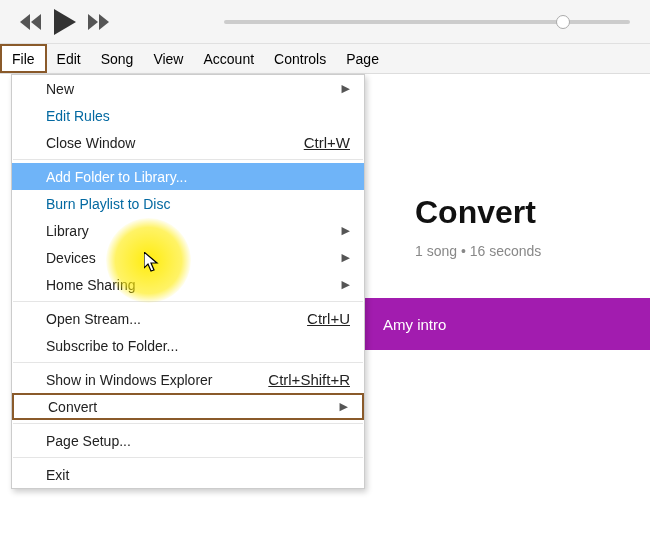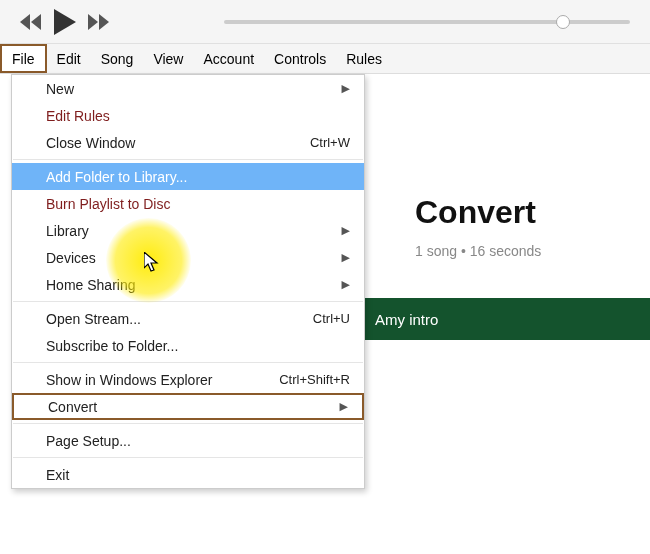--- a/index.html
+++ b/index.html
@@ -12,33 +12,33 @@
 .progress-wrap { flex: 1; display: flex; align-items: center; margin-left: 100px; }
 .progress-line { height: 4px; background: #ccc; border-radius: 2px; flex: 1; position: relative; }
 .progress-thumb { width: 14px; height: 14px; background: #fff; border: 1px solid #aaa; border-radius: 50%; position: absolute; top: -5px; right: 60px; }
 
 .menu-bar { height: 30px; display: flex; align-items: stretch; background: #f5f5f5; border-bottom: 1px solid #ddd; font-size: 14px; }
 .menu-bar > div { padding: 0 10px; display: flex; align-items: center; cursor: default; }
 .menu-bar .active { border: 2px solid #8a5a2a; background: #fff; }
 
 .dropdown { position: absolute; left: 11px; top: 74px; width: 354px; background: #fff; border: 1px solid #ccc; box-shadow: 2px 3px 6px rgba(0,0,0,0.2); z-index: 50; }
 .drop-item { display: flex; align-items: center; height: 27px; padding: 0 14px 0 34px; font-size: 14px; color: #222; position: relative; }
-.drop-item.disabled { color: #7f1d1d; }
+.drop-item.disabled { color: #0369a1; }
 .drop-item.hovered { background: #6fb4f8; color: #fff; }
 .drop-item.highlighted { border: 2px solid #8a5a2a; }
 .drop-sep { height: 1px; background: #e5e5e5; margin: 3px 1px; }
-.shortcut { margin-left: auto; font-size: 13px; color: inherit; }
+.shortcut { margin-left: auto; font-size: 15px; color: inherit; text-decoration: underline; }
 .submenu-arrow { margin-left: auto; font-size: 11px; color: #555; }
 
 .content { position: absolute; left: 365px; top: 74px; right: 0; bottom: 0; padding: 0; }
 .content-inner { padding: 120px 0 0 50px; }
 .content h1 { font-size: 32px; font-weight: 700; color: #111; }
 .content .subtitle { font-size: 14px; color: #888; margin-top: 12px; }
 
-.song-row { position: absolute; left: 365px; top: 298px; right: 0; height: 42px; background: #14532d; color: #fff; display: flex; align-items: center; padding: 0 10px; font-size: 15px; }
+.song-row { position: absolute; left: 365px; top: 298px; right: 0; height: 52px; background: #a21caf; color: #fff; display: flex; align-items: center; padding: 0 18px; font-size: 15px; }
 
 .highlight-spot { position: absolute; width: 85px; height: 85px; border-radius: 50%; background: radial-gradient(circle, rgba(255,235,0,0.95) 0%, rgba(255,235,0,0.6) 55%, rgba(255,235,0,0) 72%); left: 106px; top: 218px; z-index: 60; pointer-events: none; }
 .cursor { position: absolute; left: 144px; top: 252px; z-index: 70; pointer-events: none; }
 </style>
 </head>
 <body>
 
 <div class="player-bar">
   <div class="player-controls">
     <span>
@@ -64,21 +64,21 @@
   </div>
 </div>
 
 <div class="menu-bar">
   <div class="active">File</div>
   <div>Edit</div>
   <div>Song</div>
   <div>View</div>
   <div>Account</div>
   <div>Controls</div>
-  <div>Rules</div>
+  <div>Page</div>
 </div>
 
 <div class="content">
   <div class="content-inner">
     <h1>Convert</h1>
     <div class="subtitle">1 song • 16 seconds</div>
   </div>
 </div>
 
 <div class="song-row">

